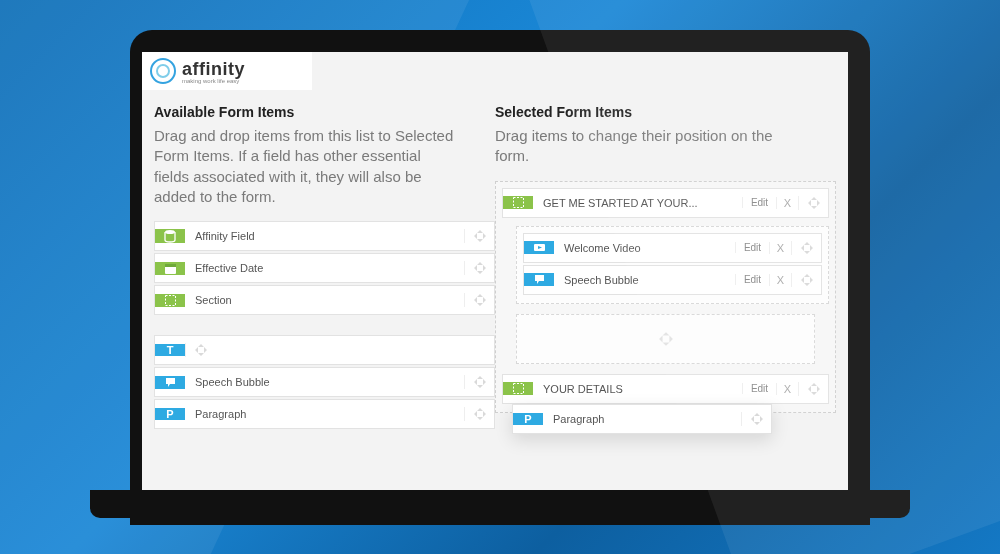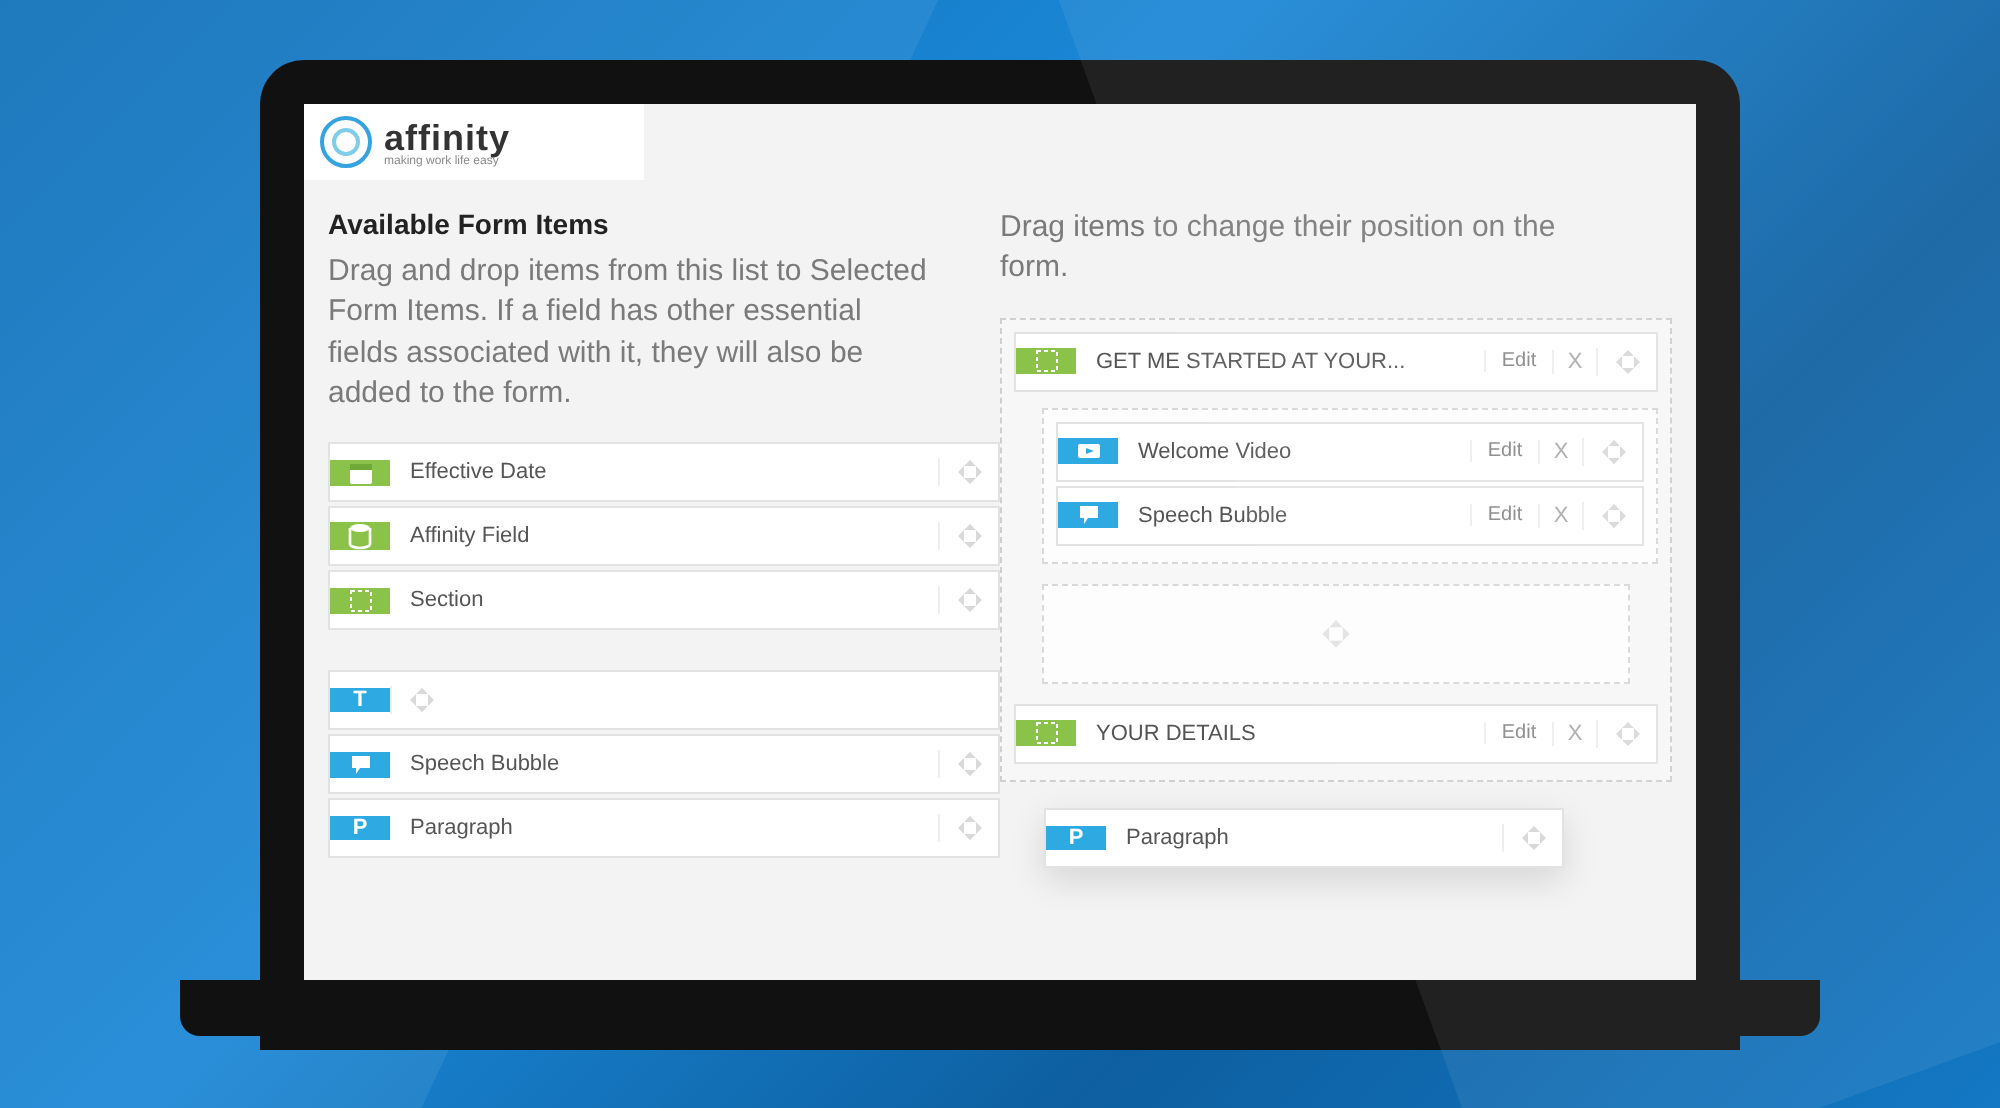--- a/index.html
+++ b/index.html
@@ -11,21 +11,21 @@
   
   body::before, body::after {
     content:""; position:absolute; width:500px; height:800px; background:rgba(255,255,255,0.07);
     transform:rotate(25deg);
   }
   body::before { left:-150px; top:-200px; }
   body::after  { right:-100px; top:-250px; transform:rotate(-20deg); }
 
   .laptop {
     position:absolute; left:130px; top:30px; width:740px; height:495px;
-    background:#111; border-radius:22px 22px 0 0; padding:22px 22px 0 22px;
+    background:#111; border-radius:22px 22px 0 0; padding:22px 22px 0 12px;
   }
   .laptop-base {
     position:absolute; left:90px; top:490px; width:820px; height:28px;
     background:#111; border-radius:0 0 10px 10px;
   }
   .screen {
     width:100%; height:445px; background:#f3f3f3; overflow:hidden; position:relative;
   }
 
   .brandbar {
@@ -97,48 +97,48 @@
 
     <div class="cols">
 
       <div class="col">
         <h3>Available Form Items</h3>
         <p class="hint">Drag and drop items from this list to Selected Form Items. If a field has other essential fields associated with it, they will also be added to the form.</p>
 
         <div>
           <div class="item">
             <div class="badge green">
+              <svg width="14" height="14" viewBox="0 0 14 14">
+                  <ellipse cx="7" cy="3" rx="5" ry="2" fill="#fff"></ellipse>
+                  <path d="M2 3v8c0 1.1 2.2 2 5 2s5-.9 5-2V3" fill="none" stroke="#fff" stroke-width="1.3"></path>
+                </svg>
+            </div>
+            <div class="label">Affinity Field</div>
+            <div class="grip">
+              <svg width="14" height="14" viewBox="0 0 14 14">
+                  <path d="M7 1l3 3H4zM7 13l-3-3h6zM1 7l3-3v6zM13 7l-3 3V4z" fill="#bbb"></path>
+                </svg>
+            </div>
+          </div>
+          <div class="item">
+            <div class="badge green">
               <svg width="13" height="13" viewBox="0 0 13 13">
                   <rect x="1" y="2" width="11" height="10" rx="1" fill="#fff"></rect>
                   <rect x="1" y="2" width="11" height="3" fill="#6fa93a"></rect>
                 </svg>
             </div>
             <div class="label">Effective Date</div>
             <div class="grip">
               <svg width="14" height="14" viewBox="0 0 14 14">
                   <path d="M7 1l3 3H4zM7 13l-3-3h6zM1 7l3-3v6zM13 7l-3 3V4z" fill="#bbb"></path>
                 </svg>
             </div>
           </div>
           <div class="item">
             <div class="badge green">
-              <svg width="14" height="14" viewBox="0 0 14 14">
-                  <ellipse cx="7" cy="3" rx="5" ry="2" fill="#fff"></ellipse>
-                  <path d="M2 3v8c0 1.1 2.2 2 5 2s5-.9 5-2V3" fill="none" stroke="#fff" stroke-width="1.3"></path>
-                </svg>
-            </div>
-            <div class="label">Affinity Field</div>
-            <div class="grip">
-              <svg width="14" height="14" viewBox="0 0 14 14">
-                  <path d="M7 1l3 3H4zM7 13l-3-3h6zM1 7l3-3v6zM13 7l-3 3V4z" fill="#bbb"></path>
-                </svg>
-            </div>
-          </div>
-          <div class="item">
-            <div class="badge green">
               <svg width="13" height="13" viewBox="0 0 13 13">
                   <rect x="1.5" y="1.5" width="10" height="10" fill="none" stroke="#fff" stroke-dasharray="2 1.5"></rect>
                 </svg>
             </div>
             <div class="label">Section</div>
             <div class="grip">
               <svg width="14" height="14" viewBox="0 0 14 14">
                   <path d="M7 1l3 3H4zM7 13l-3-3h6zM1 7l3-3v6zM13 7l-3 3V4z" fill="#bbb"></path>
                 </svg>
             </div>
@@ -175,20 +175,21 @@
             <div class="grip">
               <svg width="14" height="14" viewBox="0 0 14 14">
                   <path d="M7 1l3 3H4zM7 13l-3-3h6zM1 7l3-3v6zM13 7l-3 3V4z" fill="#bbb"></path>
                 </svg>
             </div>
           </div>
         </div>
       </div>
 
       <div class="col">
+        <h3>Selected Form Items</h3>
         <p class="hint">Drag items to change their position on the form.</p>
 
         <div class="selected-area">
 
           <div class="item">
             <div class="badge green">
               <svg width="13" height="13" viewBox="0 0 13 13">
                   <rect x="1.5" y="1.5" width="10" height="10" fill="none" stroke="#fff" stroke-dasharray="2 1.5"></rect>
                 </svg>
             </div>

